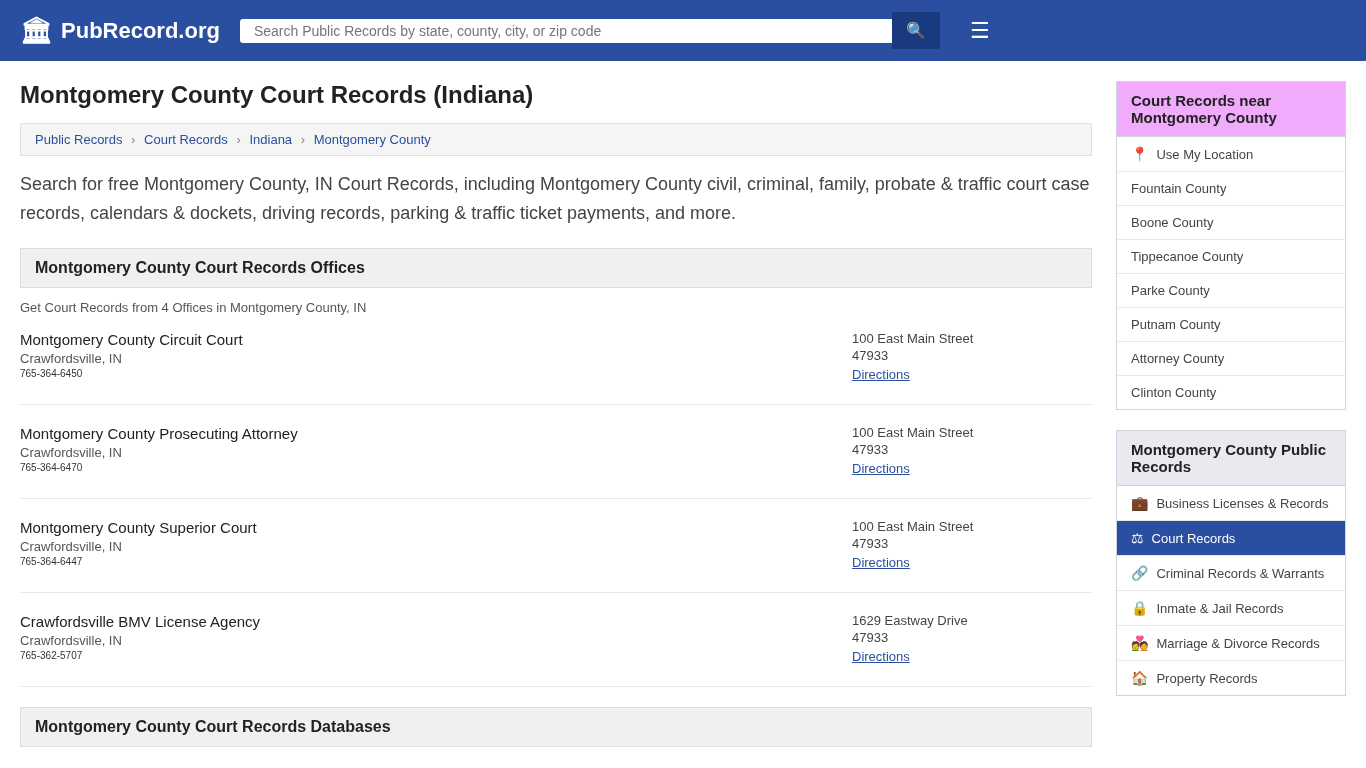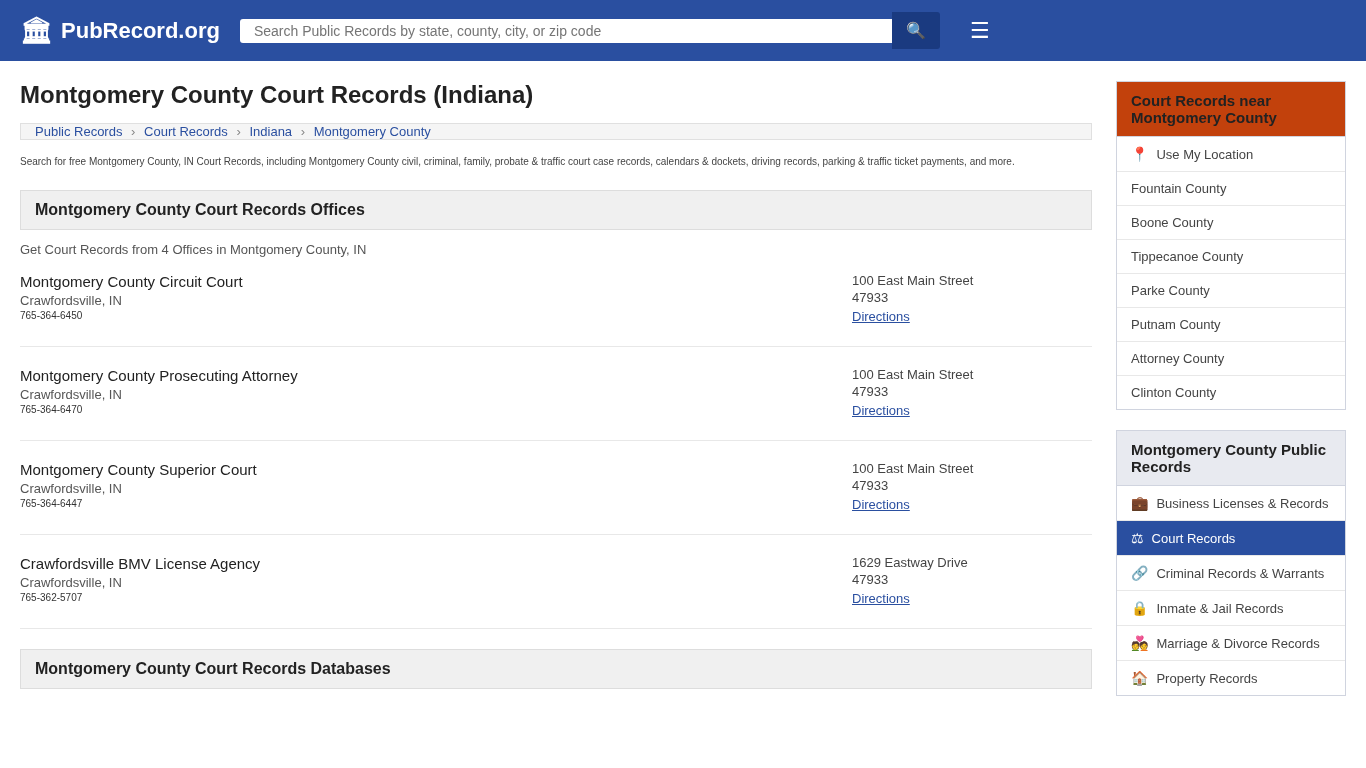--- a/index.html
+++ b/index.html
@@ -72,35 +72,35 @@
     }
     .page-title {
       font-size: 24px;
       font-weight: bold;
       color: #222;
       margin-bottom: 14px;
     }
     .breadcrumb {
       background: #f5f5f5;
       border: 1px solid #e0e0e0;
-      padding: 0 14px;
+      padding: 8px 14px;
       font-size: 13px;
       color: #555;
       margin-bottom: 14px;
     }
     .breadcrumb a {
       color: #2a4fa0;
       text-decoration: none;
     }
     .breadcrumb span {
       margin: 0 5px;
       color: #888;
     }
     .intro-text {
-      font-size: 10px;
+      font-size: 18px;
       color: #444;
       line-height: 1.6;
       margin-bottom: 20px;
     }
     .section-header {
       background: #f0f0f0;
       border: 1px solid #ddd;
       padding: 10px 14px;
       font-size: 16px;
       font-weight: bold;
@@ -157,21 +157,21 @@
       border-top: 1px solid #e8e8e8;
       margin: 6px 0 20px 0;
     }
 
     
     .sidebar {
       width: 230px;
       flex-shrink: 0;
     }
     .sidebar-section-header {
-      background: #c2410c;
+      background: #f0abfc;
       border: 1px solid #d0d4df;
       padding: 10px 14px;
       font-size: 15px;
       font-weight: bold;
       color: #222;
       margin-bottom: 0;
     }
     .sidebar-section {
       border: 1px solid #d0d4df;
       border-top: none;

